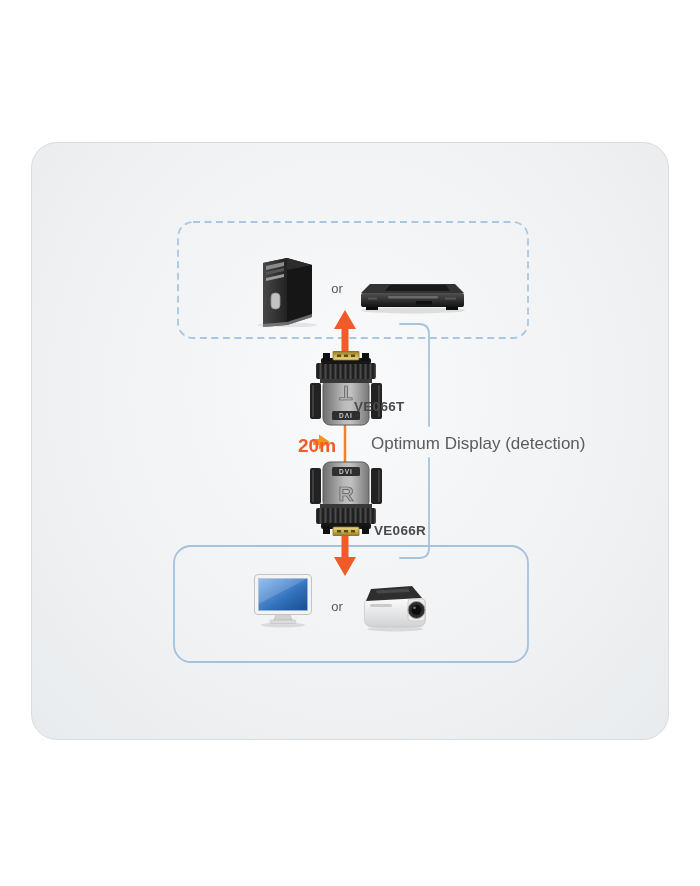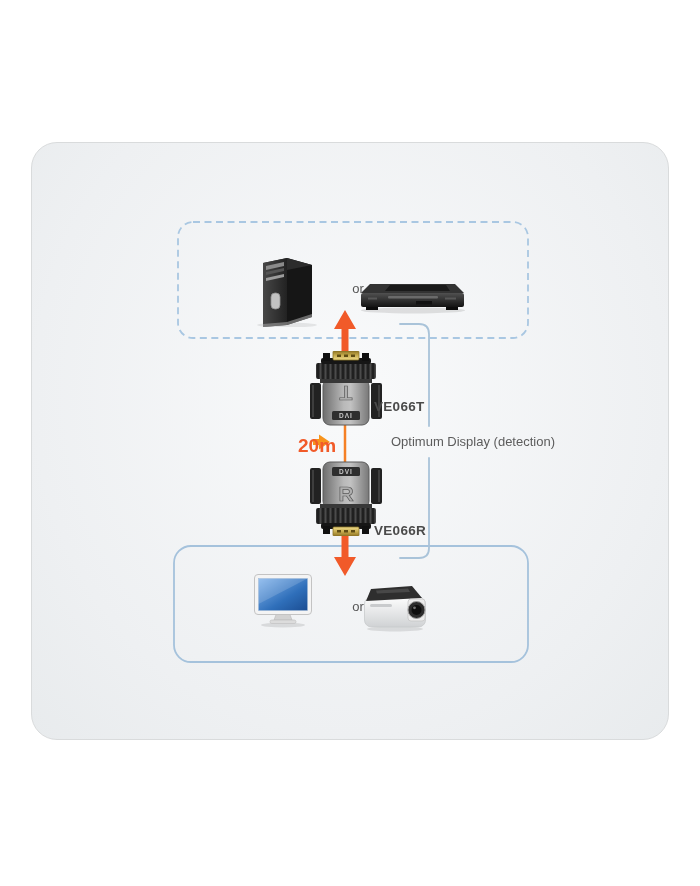--- a/index.html
+++ b/index.html
@@ -14,24 +14,24 @@
   .lines-layer{position:absolute;left:0;top:0;width:638px;height:598px;}
   .box-title{
     position:absolute;text-align:center;
     font-size:14.5px;font-weight:bold;color:#4d4d4d;letter-spacing:.2px;
   }
   .device-label{
     position:absolute;font-size:13.5px;font-weight:bold;color:#4a4a4a;letter-spacing:.3px;
   }
   .or-label{
     position:absolute;width:26px;text-align:center;
-    font-size:13px;color:#565656;margin-left:21px;
+    font-size:13px;color:#565656;
   }
   .detection-label{
-    position:absolute;font-size:13px;color:#5c5c5c;margin-left:20px;
+    position:absolute;font-size:17px;color:#5c5c5c;
   }
   .distance-label{
     position:absolute;font-size:19px;font-weight:bold;color:#f15a29;margin-left:20px;
   }
   svg{display:block;}
   .flip{transform:scaleY(-1);}
   .marking-text{font-family:"Liberation Sans",sans-serif;font-size:21px;font-weight:bold;fill:#aeaeae;stroke:#585858;stroke-width:.7px;text-anchor:middle;}
   .plate-text{font-family:"Liberation Sans",sans-serif;font-size:6.5px;font-weight:bold;fill:#c9c9c9;text-anchor:middle;letter-spacing:1px;}
 </style>
 </head>
@@ -138,21 +138,21 @@
       <rect x="13" y="63" width="50" height="6" rx="2" fill="#161616"></rect>
       <rect x="15" y="66" width="7" height="8" fill="#101010"></rect>
       <rect x="54" y="66" width="7" height="8" fill="#101010"></rect>
       <rect x="25" y="67" width="26" height="9" rx="1" fill="url(#gGold)" stroke="#8a7326" stroke-width="0.8"></rect>
       <rect x="29" y="70" width="4" height="2.5" fill="#5f4d15"></rect>
       <rect x="36" y="70" width="4" height="2.5" fill="#5f4d15"></rect>
       <rect x="43" y="70" width="4" height="2.5" fill="#5f4d15"></rect>
     </g>
   </svg>
 
-  <div class="device-label" style="left:342px;top:256px;text-align:right;">VE066T</div>
+  <div class="device-label" style="left:322px;top:256px;text-align:right;">VE066T</div>
 
   <div class="distance-label" style="left:246px;top:292px;">20m</div>
 
   <div class="detection-label" style="left:339px;top:291px;">Optimum Display (detection)</div>
 
   <svg class="abs" style="left:276px;top:317px;" width="76" height="76" viewBox="0 0 76 76">
     <g>
       <rect x="2" y="8" width="11" height="36" rx="2" fill="#222222"></rect>
       <rect x="63" y="8" width="11" height="36" rx="2" fill="#222222"></rect>
       <rect x="4" y="10" width="2" height="32" fill="#3e3e3e"></rect>

